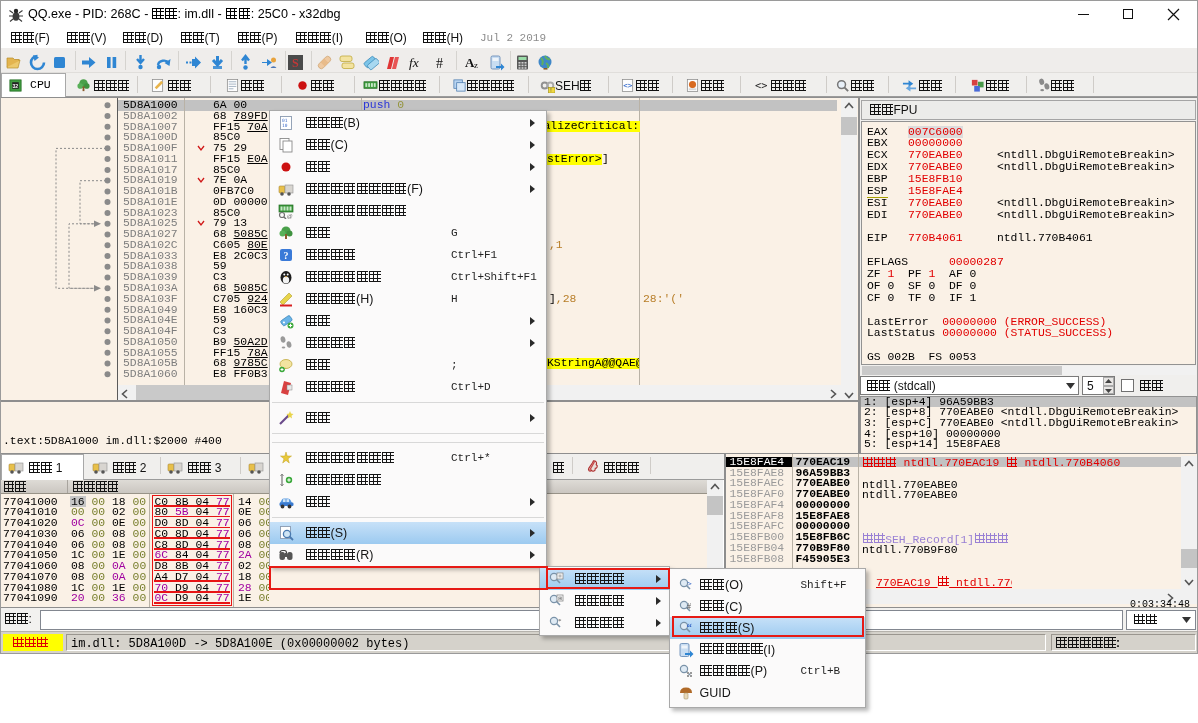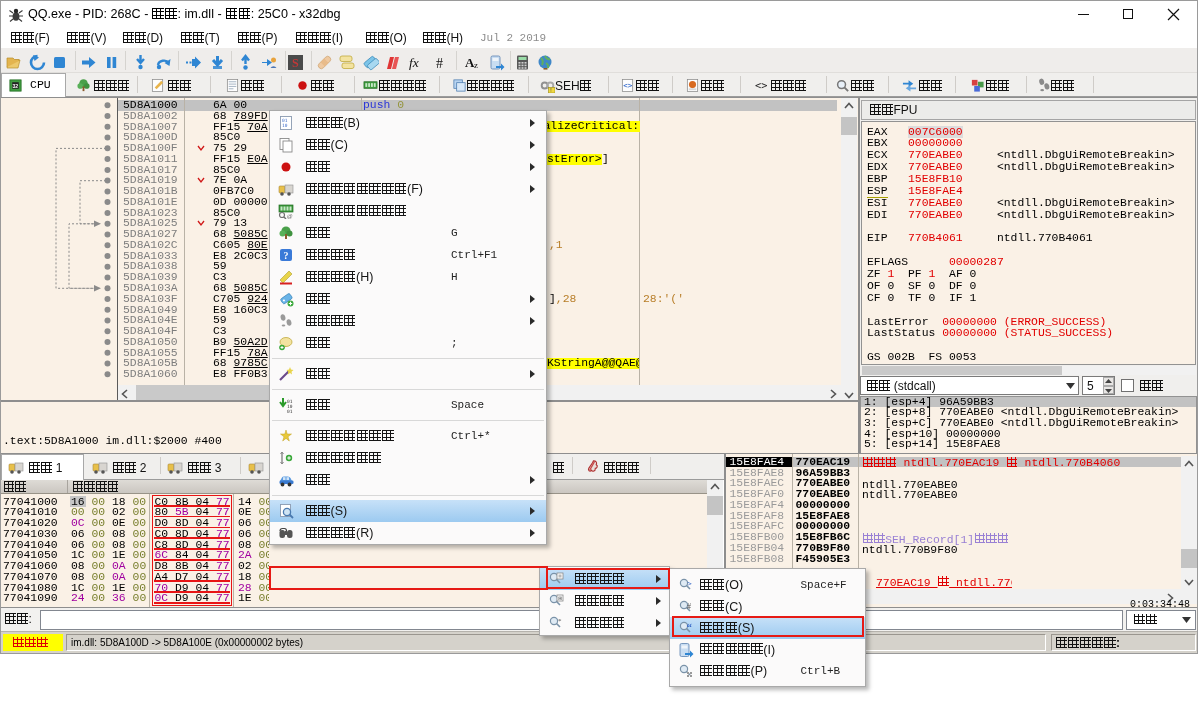--- a/index.html
+++ b/index.html
@@ -503,21 +503,21 @@
 <div class="a" style="left:69.5px;top:495.8px;width:16.5px;height:11.3px;background:#c6c6c6"></div>
 <div class="a mono" style="left:71px;top:496.6px;line-height:10.77px">16 <span style="color:#7a8030">00</span> 18 <span style="color:#7a8030">00</span>
 <span style="color:#7a8030">00</span> <span style="color:#7a8030">00</span> 02 <span style="color:#7a8030">00</span>
 <span style="color:#a000a0">0C</span> <span style="color:#7a8030">00</span> 0E <span style="color:#7a8030">00</span>
 06 <span style="color:#7a8030">00</span> 08 <span style="color:#7a8030">00</span>
 06 <span style="color:#7a8030">00</span> 08 <span style="color:#7a8030">00</span>
 1C <span style="color:#7a8030">00</span> 1E <span style="color:#7a8030">00</span>
 08 <span style="color:#7a8030">00</span> <span style="color:#a000a0">0A</span> <span style="color:#7a8030">00</span>
 08 <span style="color:#7a8030">00</span> <span style="color:#a000a0">0A</span> <span style="color:#7a8030">00</span>
 1C <span style="color:#7a8030">00</span> 1E <span style="color:#7a8030">00</span>
-<span style="color:#a000a0">24</span> <span style="color:#7a8030">00</span> <span style="color:#a000a0">36</span> <span style="color:#7a8030">00</span></div>
+<span style="color:#a000a0">20</span> <span style="color:#7a8030">00</span> <span style="color:#a000a0">36</span> <span style="color:#7a8030">00</span></div>
 <div class="a mono" style="left:154.4px;top:496.6px;line-height:10.77px">C0 8B 04 <span style="color:#a000a0">77</span>
 80 <span style="color:#a000a0">5B</span> 04 <span style="color:#a000a0">77</span>
 D0 8D 04 <span style="color:#a000a0">77</span>
 C0 8D 04 <span style="color:#a000a0">77</span>
 C8 8D 04 <span style="color:#a000a0">77</span>
 <span style="color:#a000a0">6C</span> 84 04 <span style="color:#a000a0">77</span>
 D8 8B 04 <span style="color:#a000a0">77</span>
 A4 D7 04 <span style="color:#a000a0">77</span>
 <span style="color:#a000a0">70</span> D9 04 <span style="color:#a000a0">77</span>
 <span style="color:#a000a0">0C</span> D9 04 <span style="color:#a000a0">77</span></div>
@@ -605,21 +605,21 @@
 <div class="a" style="left:1126px;top:609.5px;width:70px;height:20px;background:#fff;border:1px solid #828790"></div>
 <div class="a cjk" style="left:1133px;top:612.5px"><b class="z"></b><b class="z"></b></div>
 <svg class="a" style="left:1182px;top:617px" width="9" height="6" viewBox="0 0 9 6">
     <path d="M0 0 L4.5 6 L9 0 Z" fill="#333"></path>
   </svg>
 <div class="a" style="left:1px;top:631px;width:1196px;height:22px;background:#d5d2cb;border-top:1px solid #b5b2ac"></div>
 <div class="a" style="left:3px;top:633.5px;width:60px;height:17px;background:#ffff00">
     <span class="cjk" style="position:absolute;left:9px;top:2px;color:#dd0000;font-weight:bold"><b class="z"></b><b class="z"></b><b class="z"></b></span>
   </div>
 <div class="a" style="left:66px;top:633.5px;width:980px;height:17px;border:1px solid;border-color:#9a968f #fff #fff #9a968f"></div>
-<div class="a" style="left:71px;top:636.5px;font-family:Liberation Sans, sans-serif;font-size:10px;color:#000;white-space:pre">im.dll: 5D8A100D -&gt; 5D8A100E (0x00000002 bytes)</div>
+<div class="a" style="left:71px;top:636.5px;font-family:Liberation Mono, monospace;font-size:12px;color:#000;white-space:pre">im.dll: 5D8A100D -&gt; 5D8A100E (0x00000002 bytes)</div>
 <div class="a" style="left:1051px;top:633.5px;width:145px;height:17px;border:1px solid;border-color:#9a968f #fff #fff #9a968f"></div>
 <div class="a cjk" style="left:1055px;top:636px;font-weight:bold"><b class="z"></b><b class="z"></b><b class="z"></b><b class="z"></b><b class="z"></b>:</div>
 <div class="a" style="left:1130px;top:599px;font-family:'Liberation Mono',monospace;font-size:10px;color:#000">0:03:34:48</div>
 <div class="menu" style="left:269px;top:110px;width:278px;padding-top:1px">
 <div class="mi">
       <svg class="ic" viewBox="0 0 16 16">
         <rect x="2.5" y="1.5" width="11" height="13" fill="#fff" stroke="#8a9ab0" stroke-width=".9"></rect>
         <text x="4" y="7" font-family="monospace" font-size="4.5" fill="#3a6ac8">01</text>
         <text x="4" y="12" font-family="monospace" font-size="4.5" fill="#3a6ac8">10</text>
       </svg>
@@ -679,20 +679,31 @@
 <div class="mi">
       <svg class="ic" viewBox="0 0 16 16">
         <rect x="2" y="2" width="12" height="12" rx="2" fill="#3a7ad8"></rect>
         <text x="5.5" y="12" font-family="serif" font-size="10" fill="#fff" font-weight="bold">?</text>
       </svg>
       <span class="lb"><b class="z"></b><b class="z"></b><b class="z"></b><b class="z"></b></span>
       <span class="sc">Ctrl+F1</span>
     </div>
 <div class="mi">
       <svg class="ic" viewBox="0 0 16 16">
+        <ellipse cx="8" cy="8.5" rx="5.5" ry="6.5" fill="#1c1c1c"></ellipse>
+        <ellipse cx="8" cy="11" rx="3.2" ry="3.6" fill="#f2f2f2"></ellipse>
+        <circle cx="6.3" cy="5.5" r="1" fill="#fff"></circle>
+        <circle cx="9.7" cy="5.5" r="1" fill="#fff"></circle>
+        <path d="M6.8 7.2 L8 8.4 L9.2 7.2 Z" fill="#e8a020"></path>
+      </svg>
+      <span class="lb"><b class="z"></b><b class="z"></b><b class="z"></b><b class="z"></b><b class="z"></b><b class="z"></b></span>
+      <span class="sc">Ctrl+Shift+F1</span>
+    </div>
+<div class="mi">
+      <svg class="ic" viewBox="0 0 16 16">
         <path d="M2 11 L11 2 L14 5 L5 14 Z" fill="#e8d44a" stroke="#b0a030" stroke-width=".6"></path>
         <rect x="2" y="13.5" width="12" height="2" fill="#d82020"></rect>
       </svg>
       <span class="lb"><b class="z"></b><b class="z"></b><b class="z"></b><b class="z"></b>(H)</span>
       <span class="sc">H</span>
     </div>
 <div class="mi">
       <svg class="ic" viewBox="0 0 16 16">
         <g transform="rotate(-35 8 8)">
           <rect x="3" y="5" width="11" height="6" rx="1.5" fill="#6ab4e8" stroke="#3a84b8" stroke-width=".7"></rect>
@@ -718,43 +729,41 @@
 <div class="mi">
       <svg class="ic" viewBox="0 0 16 16">
         <ellipse cx="8" cy="7" rx="6" ry="4.5" fill="#f3e3a0" stroke="#c0a93e" stroke-width=".8"></ellipse>
         <path d="M5 10.5 L4 14 L8 11" fill="#f3e3a0" stroke="#c0a93e" stroke-width=".8"></path>
         <circle cx="4" cy="12.5" r="2.8" fill="#3aa83a"></circle>
         <path d="M4 11 V14 M2.5 12.5 H5.5" stroke="#fff" stroke-width="1"></path>
       </svg>
       <span class="lb"><b class="z"></b><b class="z"></b></span>
       <span class="sc">;</span>
     </div>
+<div class="mi">
+      <svg class="ic" viewBox="0 0 16 16">
+        <path d="M3 14 L6 2 L13 4 L10 16 Z" fill="#d84040"></path>
+        <rect x="9" y="6" width="5" height="5" fill="#e8e8e8" stroke="#888" stroke-width=".5"></rect>
+      </svg>
+      <span class="lb"><b class="z"></b><b class="z"></b><b class="z"></b><b class="z"></b></span>
+      <span class="sc">Ctrl+D</span>
+    </div>
 <div class="msep">
       <div></div>
     </div>
 <div class="mi">
       <svg class="ic" viewBox="0 0 16 16">
         <path d="M2 14 L11 5" stroke="#6a4a8a" stroke-width="2.2"></path>
         <path d="M12 1 L13 3.5 L15.5 4 L13.5 5.8 L14 8.5 L12 7 L9.8 8.5 L10.3 5.8 L8.5 4 L11 3.5 Z" fill="#e8d44a"></path>
       </svg>
       <span class="lb"><b class="z"></b><b class="z"></b></span>
       <span class="ar"></span>
     </div>
 <div class="msep">
       <div></div>
-    </div>
-<div class="mi">
-      <svg class="ic" viewBox="0 0 16 16">
-        <path d="M5 1 V8 M2 5 L5 9 L8 5" stroke="#2a9a2a" stroke-width="2" fill="none"></path>
-        <text x="9" y="6" font-family="monospace" font-size="4.5" fill="#333">01</text>
-        <text x="9" y="11" font-family="monospace" font-size="4.5" fill="#333">10</text>
-        <text x="9" y="16" font-family="monospace" font-size="4.5" fill="#333">01</text>
-      </svg>
-      <span class="lb"><b class="z"></b><b class="z"></b></span>
-      <span class="sc">Space</span>
     </div>
 <div class="msep">
       <div></div>
     </div>
 <div class="mi">
       <svg class="ic" viewBox="0 0 16 16">
         <path d="M8 2 L9.2 6 L13.5 6 L10 8.8 L11.3 13 L8 10.4 L4.7 13 L6 8.8 L2.5 6 L6.8 6 Z" fill="#e8c83a" stroke="#c0a020" stroke-width=".5"></path>
       </svg>
       <span class="lb"><b class="z"></b><b class="z"></b><b class="z"></b><b class="z"></b><b class="z"></b><b class="z"></b><b class="z"></b></span>
       <span class="sc">Ctrl+*</span>
@@ -835,21 +844,21 @@
     </div>
 </div>
 <div class="menu" style="left:668.5px;top:568px;width:197px;padding-top:5px;padding-bottom:4px">
 <div class="mi" style="height:21.5px">
       <svg class="ic" viewBox="0 0 16 16">
         <circle cx="6" cy="6" r="3.6" fill="#dfeaf4" stroke="#7a92a8" stroke-width="1.2"></circle>
         <path d="M8.5 8.5 L12 12" stroke="#7a92a8" stroke-width="1.6"></path>
         <text x="9.5" y="9" font-family="monospace" font-size="7" fill="#3a6ac8">&gt;</text>
       </svg>
       <span class="lb" style="left:30px"><b class="z"></b><b class="z"></b>(O)</span>
-      <span class="sc" style="left:131px">Space+F</span>
+      <span class="sc" style="left:131px">Shift+F</span>
     </div>
 <div class="mi" style="height:21.5px">
       <svg class="ic" viewBox="0 0 16 16">
         <circle cx="6" cy="6" r="3.6" fill="#dfeaf4" stroke="#7a92a8" stroke-width="1.2"></circle>
         <path d="M8.5 8.5 L12 12" stroke="#7a92a8" stroke-width="1.6"></path>
         <text x="9" y="9.5" font-family="serif" font-size="8" fill="#555">#</text>
       </svg>
       <span class="lb" style="left:30px"><b class="z"></b><b class="z"></b>(C)</span>
     </div>
 <div class="mi hl" style="height:21.5px">
@@ -875,15 +884,22 @@
         <g fill="#999">
           <rect x="9" y="9" width="2" height="2"></rect>
           <rect x="12" y="9" width="2" height="2"></rect>
           <rect x="9" y="12" width="2" height="2"></rect>
           <rect x="12" y="12" width="2" height="2"></rect>
         </g>
       </svg>
       <span class="lb" style="left:30px"><b class="z"></b><b class="z"></b><b class="z"></b><b class="z"></b>(P)</span>
       <span class="sc" style="left:131px">Ctrl+B</span>
     </div>
+<div class="mi" style="height:21.5px">
+      <svg class="ic" viewBox="0 0 16 16">
+        <path d="M2 8 Q2 2.5 8 2.5 Q14 2.5 14 8 Z" fill="#b06a28"></path>
+        <rect x="6" y="8" width="4" height="6" rx="1" fill="#e8d8b8" stroke="#a89868" stroke-width=".6"></rect>
+      </svg>
+      <span class="lb" style="left:30px">GUID</span>
+    </div>
 </div>
 <div class="redbox" style="left:268.5px;top:566px;width:279px;height:24px"></div>
 <div class="redbox" style="left:546px;top:567.5px;width:124px;height:21px"></div>
 <div class="redbox" style="left:672px;top:615.5px;width:192px;height:21.5px"></div>
 </body></html>

